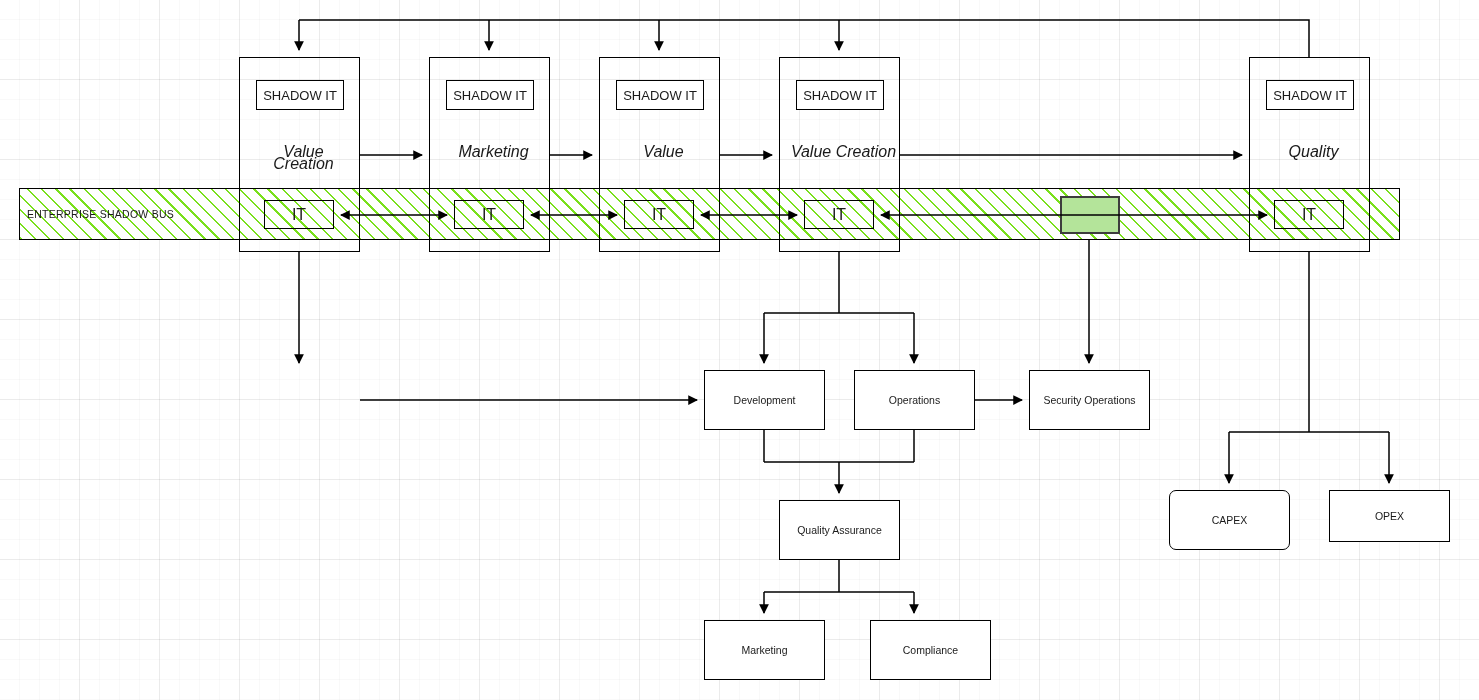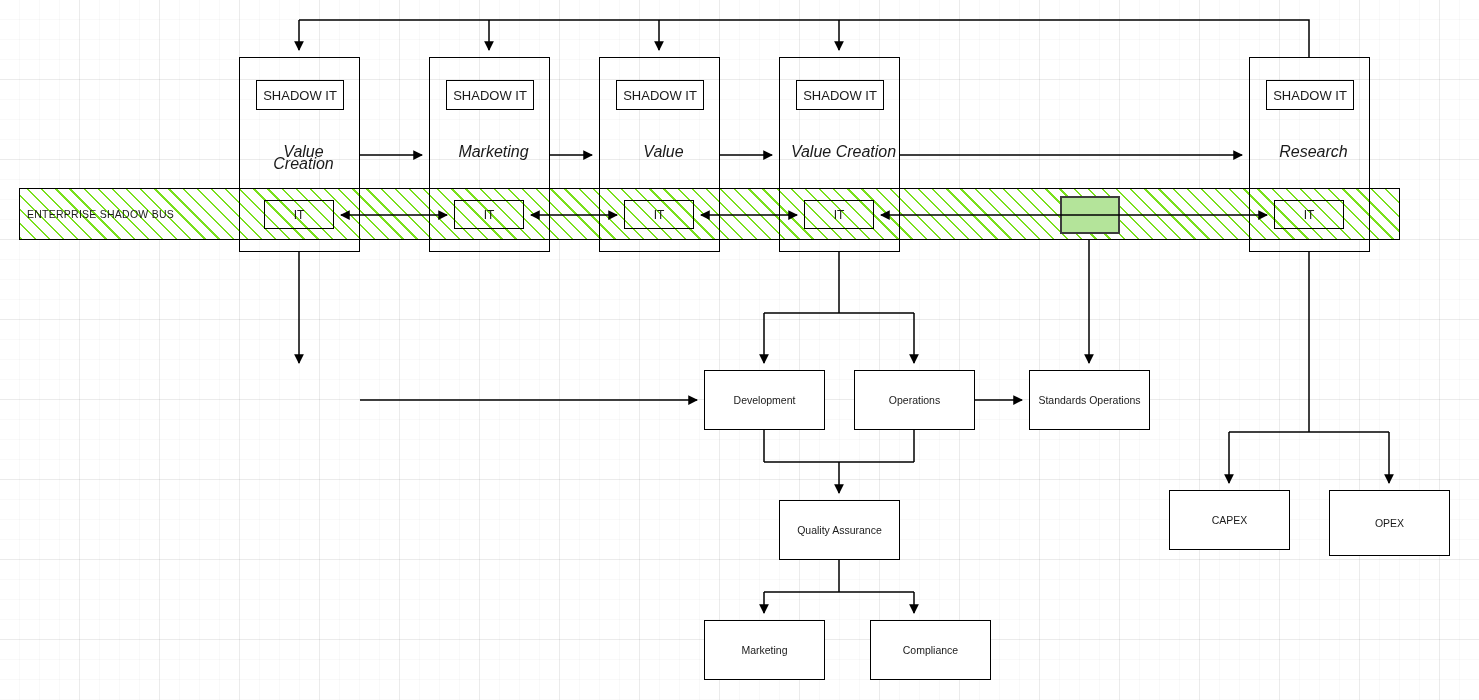--- a/index.html
+++ b/index.html
@@ -84,21 +84,21 @@
     z-index:4;
   }
   .it-box{
     position:absolute;
     top:200px;
     width:70px; height:29px;
     border:1.3px solid #000;
     box-sizing:border-box;
     background:transparent;
     display:flex; align-items:center; justify-content:center;
-    font-size:12px; color:#1a1a1a;
+    font-size:16px; color:#1a1a1a;
     z-index:5;
   }
   .it-box.selected{
     background-color:#b4e49a;
     border:2.6px solid #3d3d3d;
   }
 
   
   .node{
     position:absolute;
@@ -181,21 +181,21 @@
   <div class="column" style="left:599px;">
     <div class="shadow-it">SHADOW IT</div>
     <div class="col-name">Value</div>
   </div>
   <div class="column" style="left:779px;">
     <div class="shadow-it">SHADOW IT</div>
     <div class="col-name">Value Creation</div>
   </div>
   <div class="column" style="left:1249px;">
     <div class="shadow-it">SHADOW IT</div>
-    <div class="col-name">Research</div>
+    <div class="col-name">Quality</div>
   </div>
 
   <div class="it-box" style="left:264px;">IT</div>
   <div class="it-box" style="left:454px;">IT</div>
   <div class="it-box" style="left:624px;">IT</div>
   <div class="it-box" style="left:804px;">IT</div>
   <div class="it-box" style="left:1274px;">IT</div>
 
   <div class="it-box selected" style="left:1060px; top:196px; width:60px; height:38px;"></div>
 
@@ -208,20 +208,20 @@
     <g fill="none" stroke="#000" stroke-width="1.5">
       <path d="M 341 215 L 447 215" marker-start="url(#arrow2)" marker-end="url(#arrow2)"></path>
       <path d="M 531 215 L 617 215" marker-start="url(#arrow2)" marker-end="url(#arrow2)"></path>
       <path d="M 701 215 L 797 215" marker-start="url(#arrow2)" marker-end="url(#arrow2)"></path>
       <path d="M 881 215 L 1267 215" marker-start="url(#arrow2)" marker-end="url(#arrow2)"></path>
     </g>
   </svg>
 
   <div class="node" style="left:854px;  top:370px; width:121px; height:60px;">Operations</div>
   <div class="node" style="left:704px;  top:370px; width:121px; height:60px;">Development</div>
-  <div class="node" style="left:1029px; top:370px; width:121px; height:60px;">Standards Operations</div>
+  <div class="node" style="left:1029px; top:370px; width:121px; height:60px;">Security Operations</div>
   <div class="node" style="left:779px;  top:500px; width:121px; height:60px;">Quality Assurance</div>
   <div class="node" style="left:704px;  top:620px; width:121px; height:60px;">Marketing</div>
   <div class="node" style="left:854px;  top:620px; width:121px; height:60px;margin-left:16px;">Compliance</div>
-  <div class="node" style="left:1169px; top:490px; width:121px; height:60px;">CAPEX</div>
-  <div class="node" style="left:1329px; top:490px; width:121px; height:66px;">OPEX</div>
+  <div class="node" style="left:1169px; top:490px; width:121px; height:60px;border-radius:7px;">CAPEX</div>
+  <div class="node" style="left:1329px; top:490px; width:121px; height:52px;">OPEX</div>
 
 </div>
 
 </body></html>

